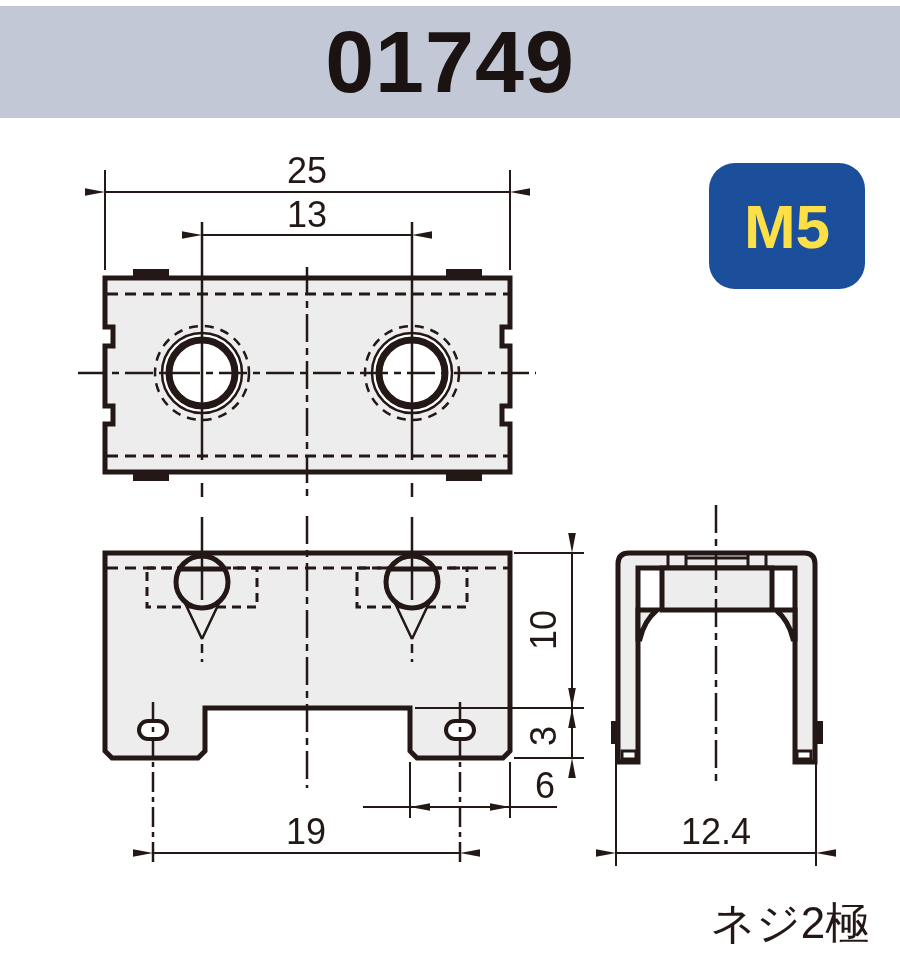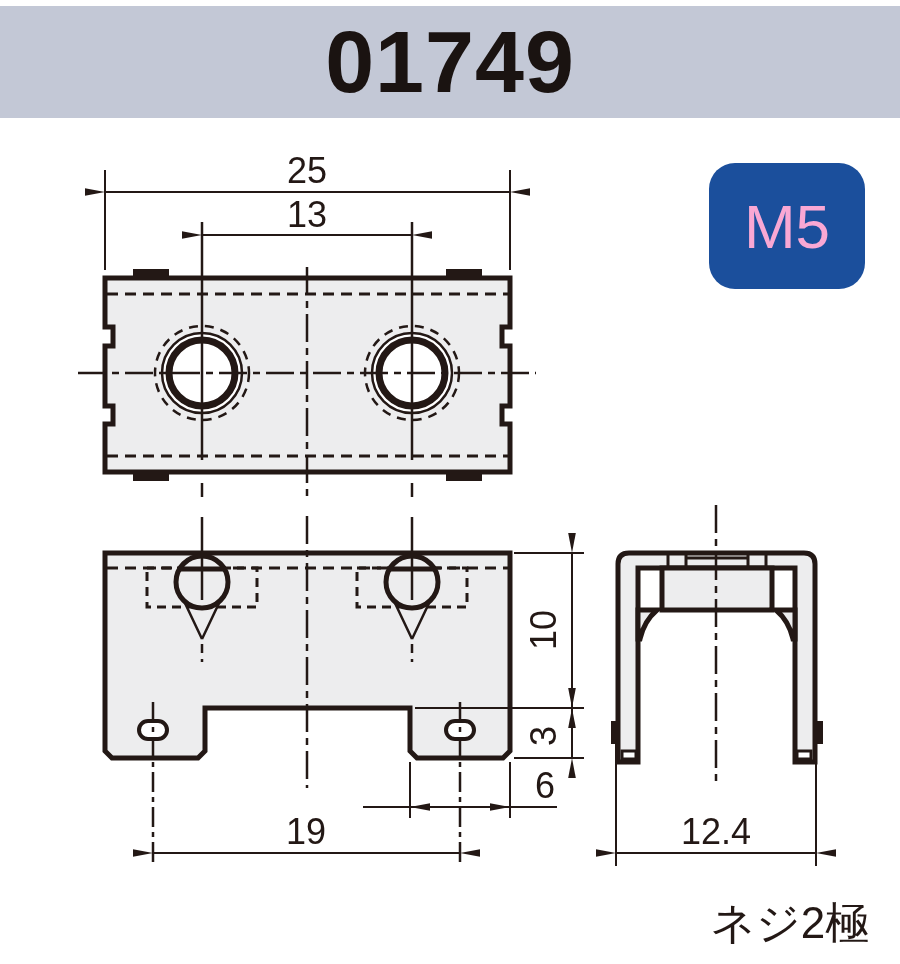--- a/index.html
+++ b/index.html
@@ -4,21 +4,21 @@
 <style>
   html,body{margin:0;padding:0;background:#ffffff;}
   #stage{position:relative;width:900px;height:964px;background:#ffffff;overflow:hidden;
          font-family:"Liberation Sans",sans-serif;}
   #header-bar{position:absolute;top:6px;left:0;width:900px;height:112px;
               background:#c3c8d6;display:flex;align-items:center;justify-content:center;}
   #part-title{font-size:88px;font-weight:bold;color:#1a1311;letter-spacing:1px;line-height:1;}
   #thread-badge{position:absolute;top:163px;left:709px;width:156px;height:126px;
                 background:#1b4f9c;border-radius:26px;display:flex;align-items:center;
                 justify-content:center;}
-  #thread-badge span{color:#f9a8d4;font-size:62px;font-weight:normal;}
+  #thread-badge span{color:#fde047;font-size:62px;font-weight:bold;}
   svg{position:absolute;top:0;left:0;}
   .ln{stroke:#231815;fill:none;}
   .body{fill:#ededee;stroke:#231815;stroke-width:5;stroke-linejoin:miter;}
   .thick{stroke-width:5;}
   .mid{stroke-width:3;}
   .thin{stroke-width:2;}
   .cl{stroke-width:2.5;}
   .dash{stroke-dasharray:11 7;}
   .dashS{stroke-dasharray:9 6;}
   .cdash{stroke-dasharray:28 6 7 6;}

